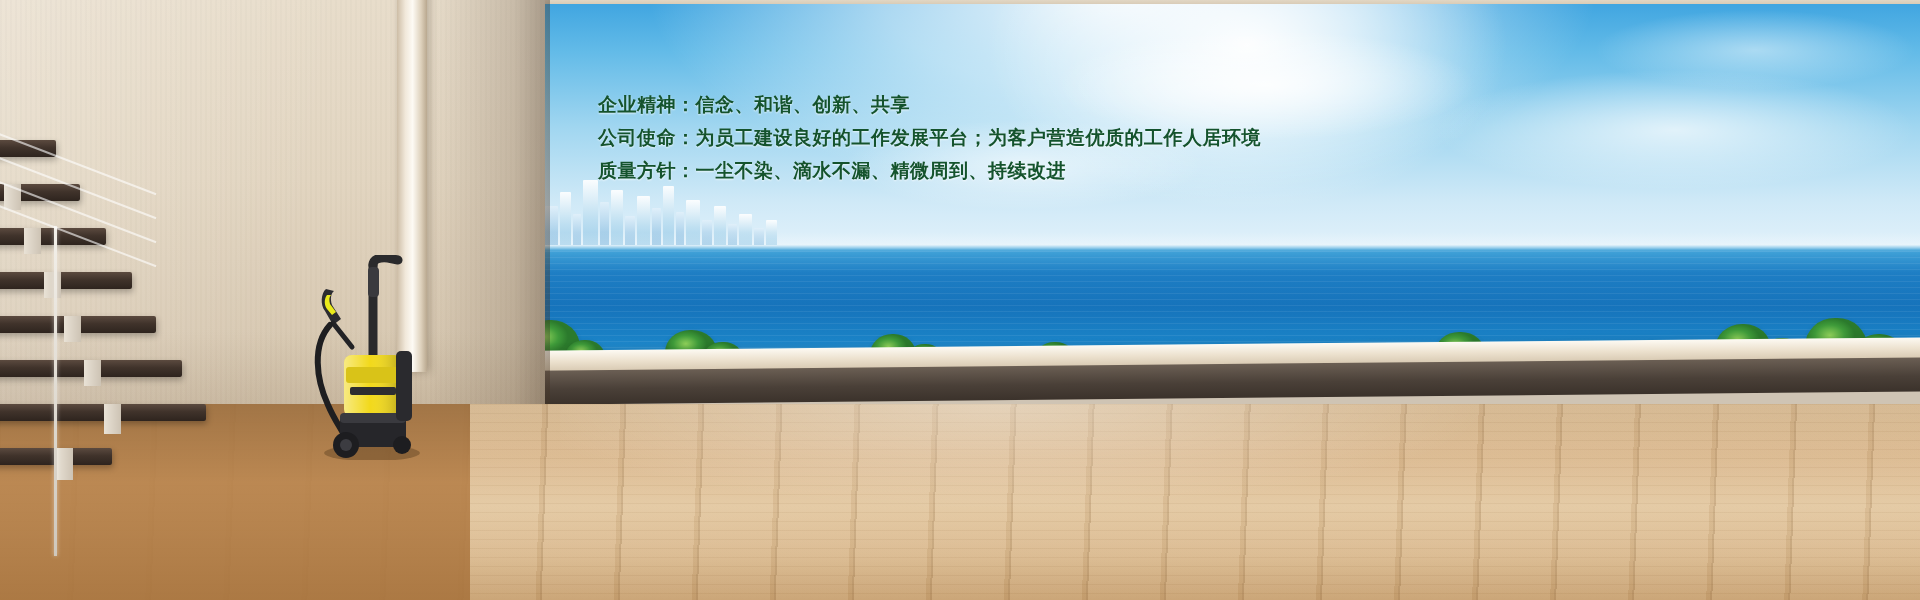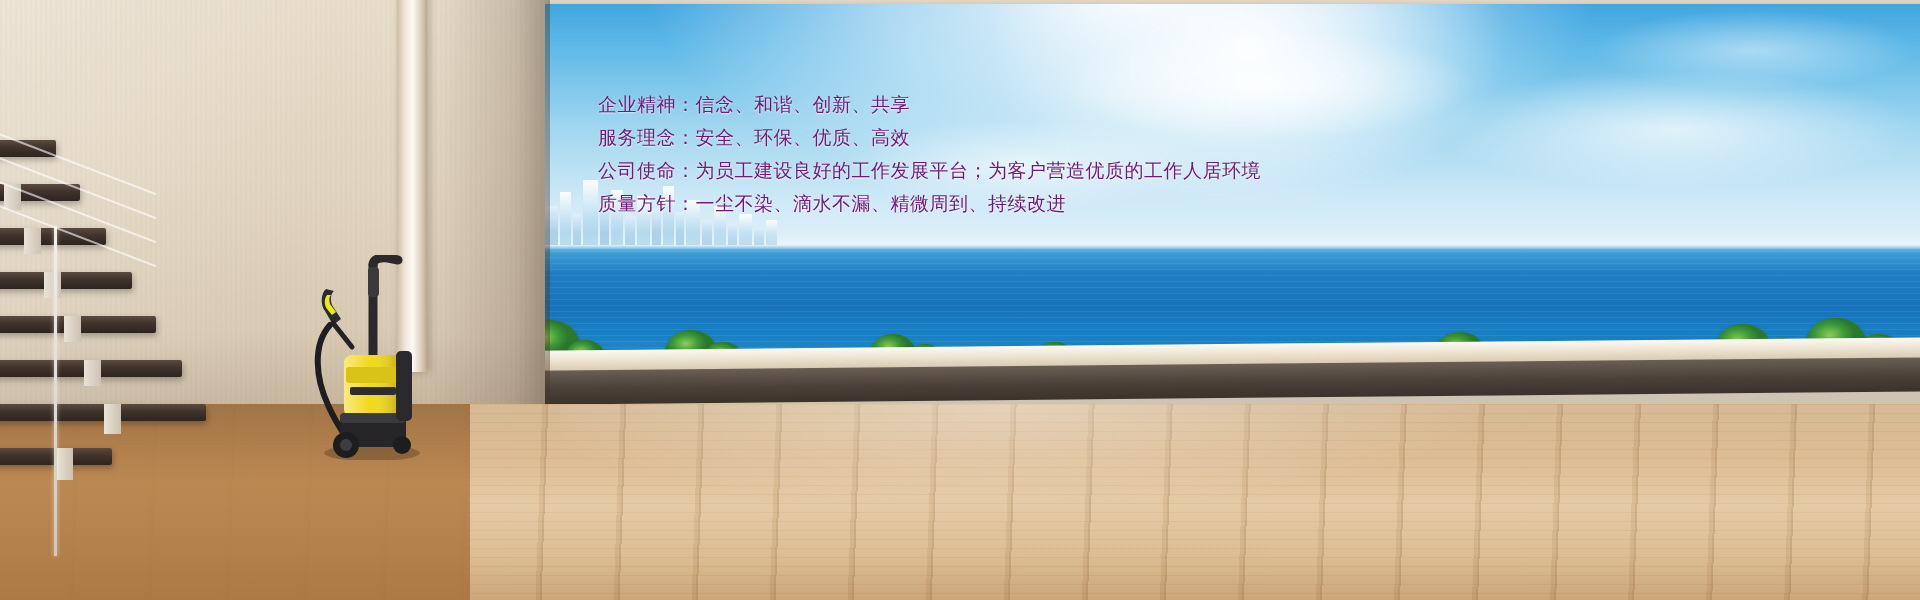--- a/index.html
+++ b/index.html
@@ -172,24 +172,24 @@
     background:rgba(255,255,255,.6);
     transform-origin:left center;
   }
 
   
   .washer{position:absolute;left:310px;top:255px;width:115px;height:205px;}
 
   
   .text-block{
     position:absolute;left:598px;top:88px;width:760px;
-    color:#701a75;
+    color:#14532d;
     font-size:19px;
     line-height:33px;
-    font-weight:400;
+    font-weight:700;
     letter-spacing:.5px;
     text-shadow:0 1px 2px rgba(255,255,255,.75);
     white-space:nowrap;
   }
   .text-line{display:block;}
 </style>
 </head>
 <body>
 
 <div class="banner">
@@ -343,18 +343,17 @@
           <stop offset="0%" stop-color="rgba(255,255,255,.45)"></stop>
           <stop offset="45%" stop-color="rgba(255,255,255,0)"></stop>
           <stop offset="100%" stop-color="rgba(0,0,0,.25)"></stop>
         </linearGradient>
       </defs>
     </svg>
   </div>
 
   <div class="text-block">
     <span class="text-line">企业精神：信念、和谐、创新、共享</span>
-    <span class="text-line">服务理念：安全、环保、优质、高效</span>
     <span class="text-line">公司使命：为员工建设良好的工作发展平台；为客户营造优质的工作人居环境</span>
     <span class="text-line">质量方针：一尘不染、滴水不漏、精微周到、持续改进</span>
   </div>
 
 </div>
 
 </body></html>

